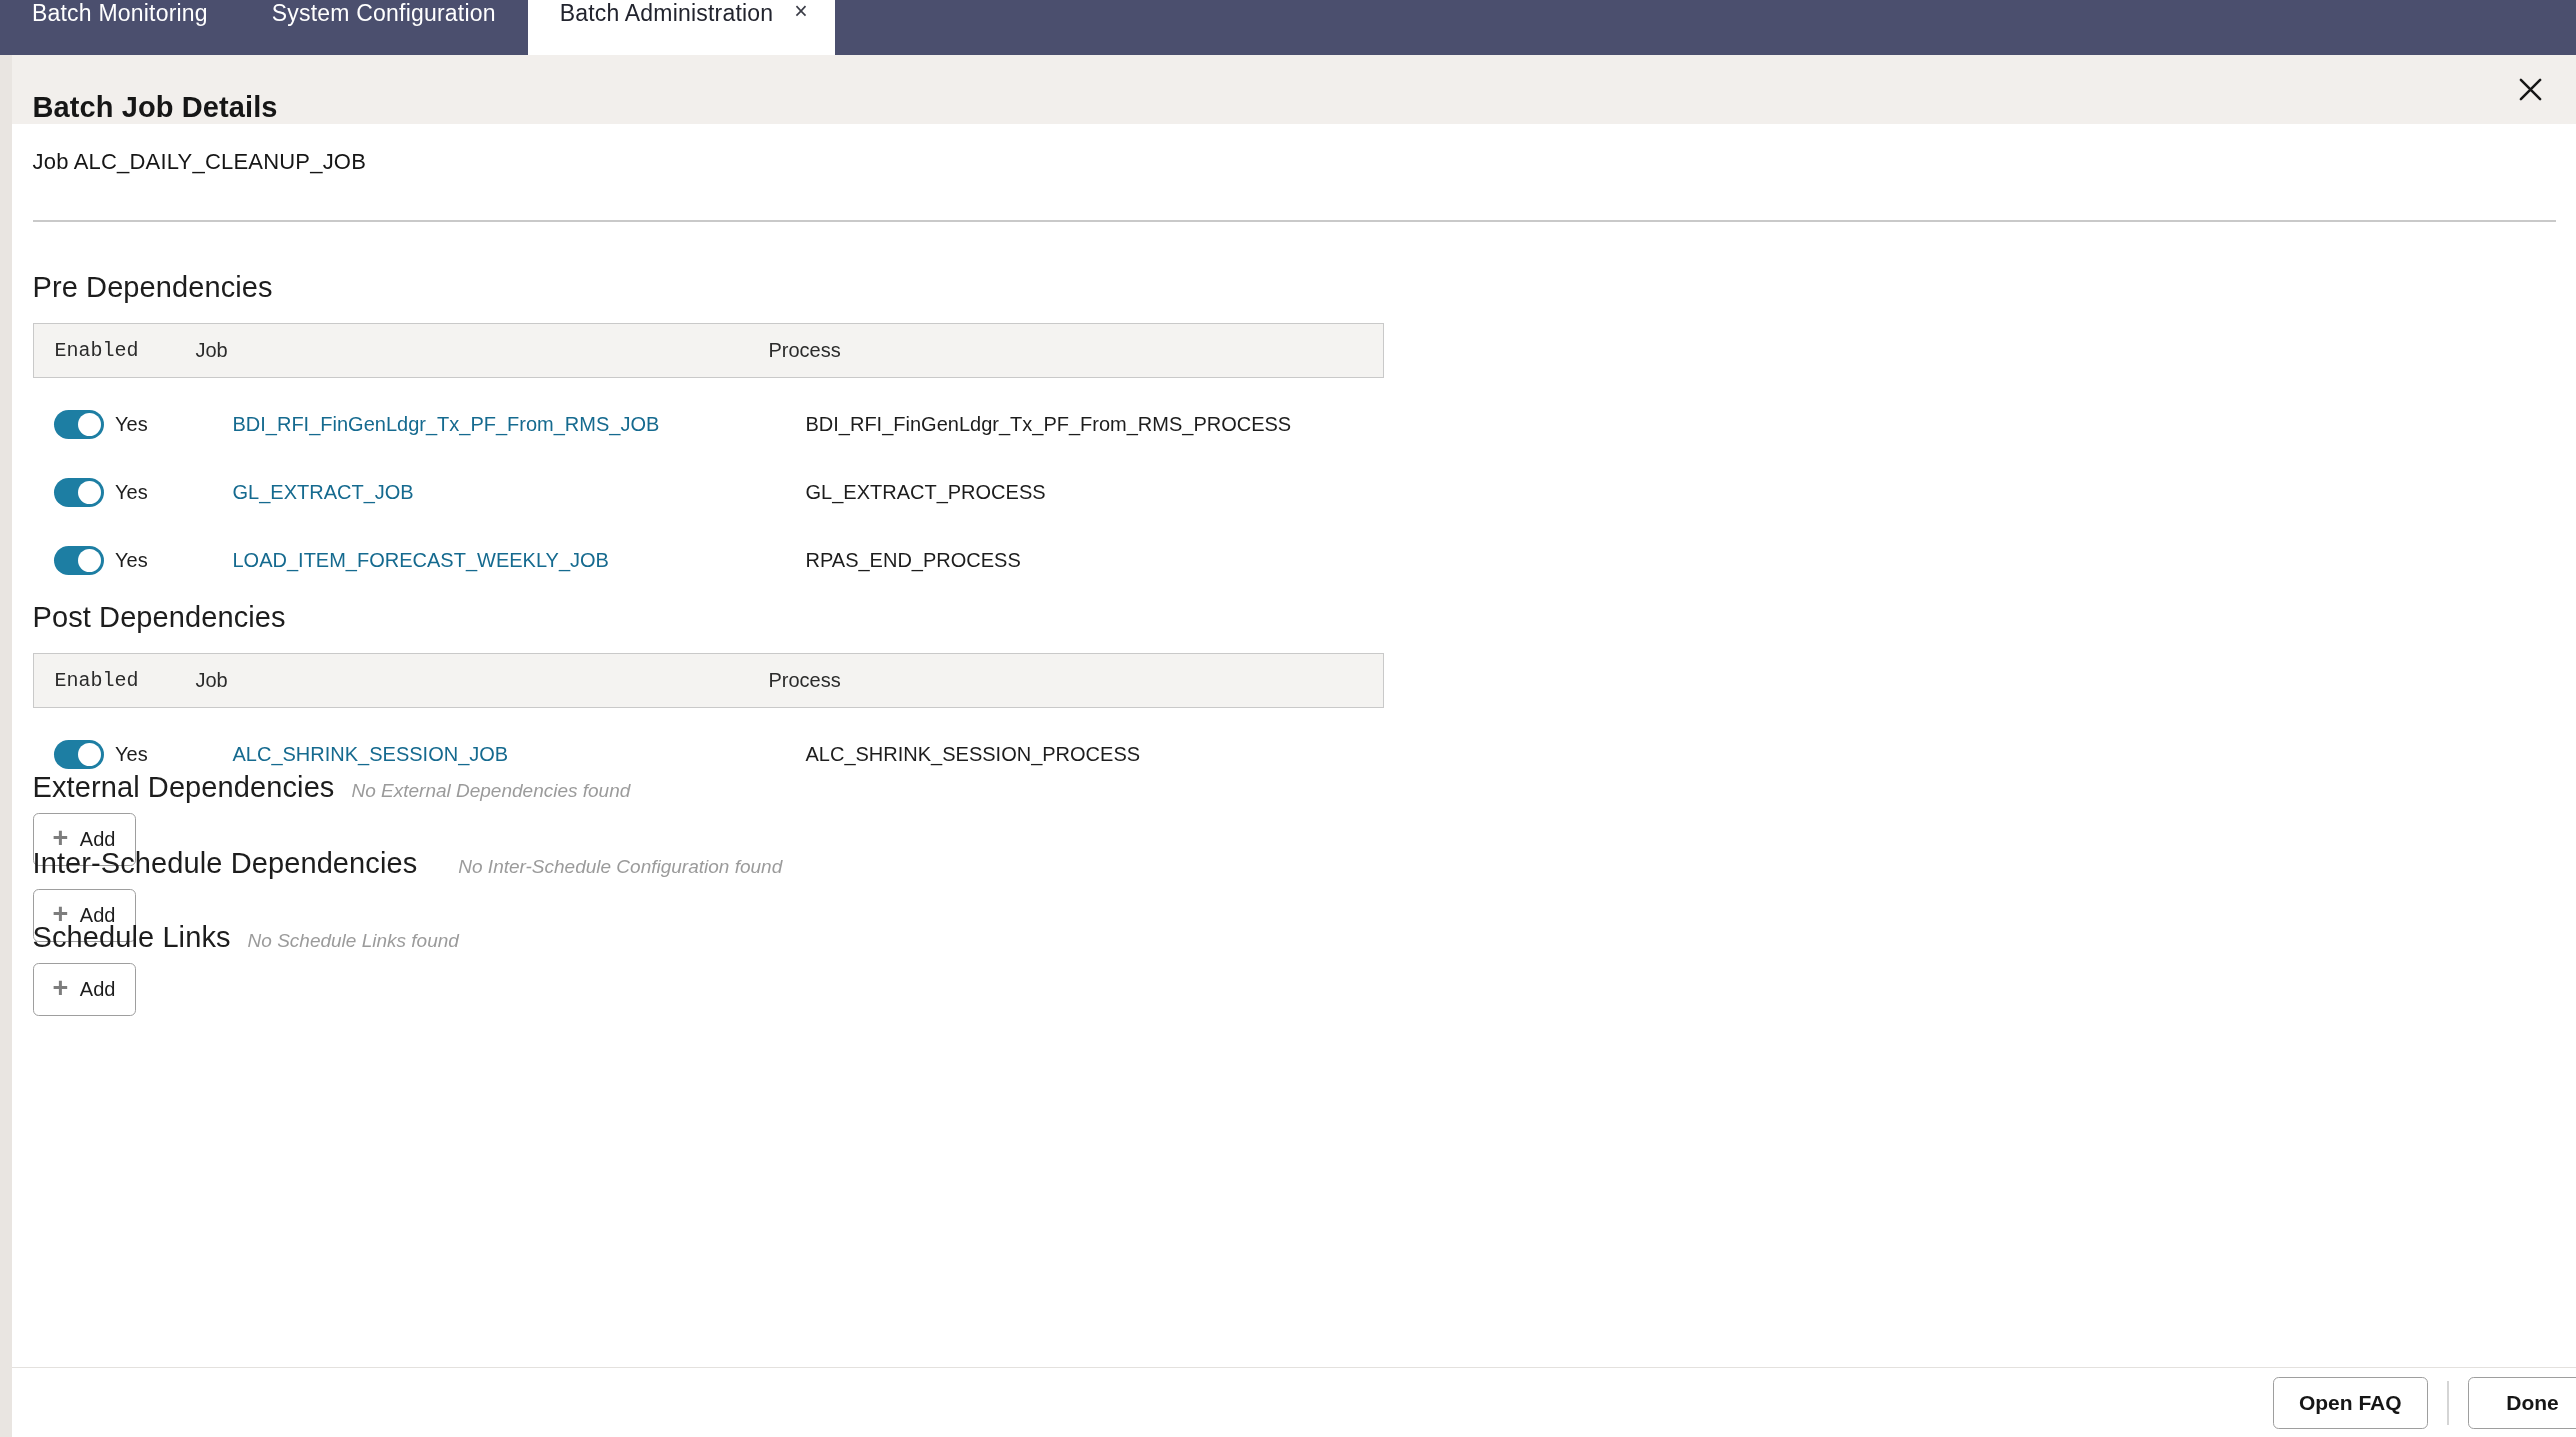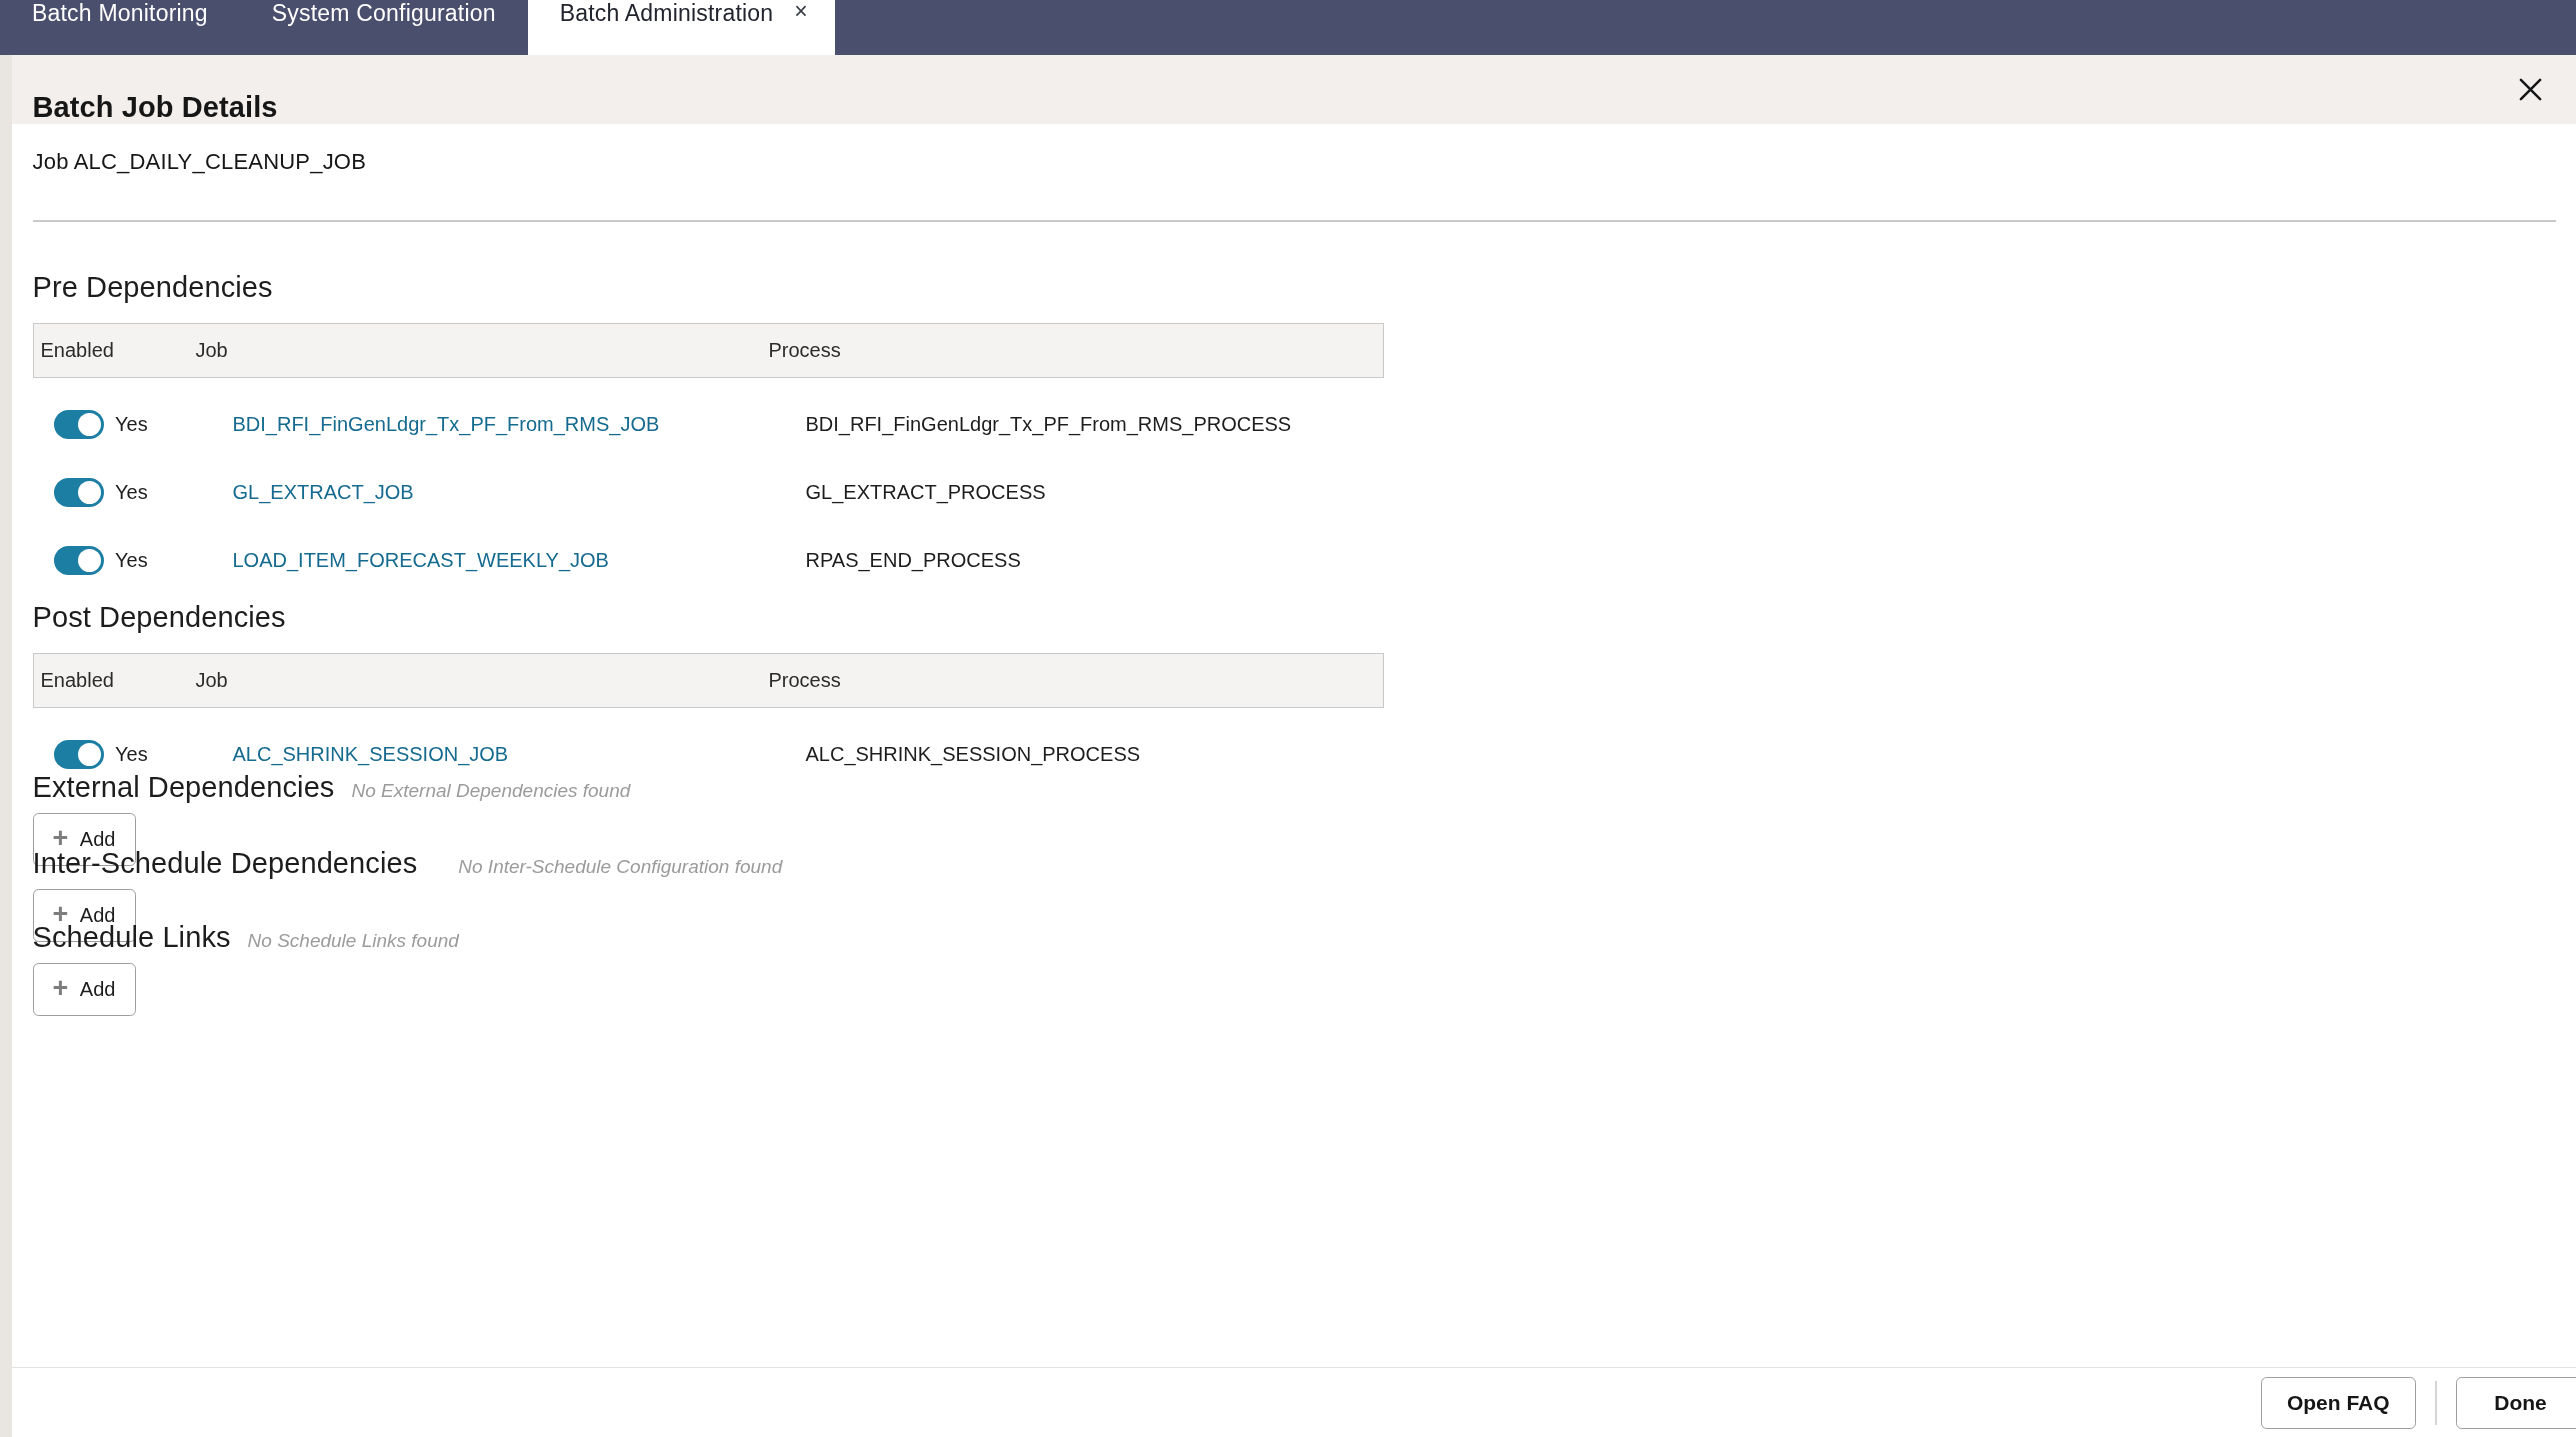--- a/index.html
+++ b/index.html
@@ -141,21 +141,21 @@
     height: 55px;
     background: #f4f3f1;
     border: 1.9px solid #c9c9c9;
     display: flex;
     align-items: center;
   }
   .dep-thead .th {
     font-size: 20px;
     color: #2b2b2b;
   }
-  .th-enabled { width: 162px; padding-left: 7px; }
+  .th-enabled { width: 162px; padding-left: 21px; font-family: Liberation Mono, monospace; }
   .th-job     { width: 573px; }
   .th-process { flex: 1; }
 
   .dep-row {
     height: 68px;
     display: flex;
     align-items: center;
   }
   .cell-enabled {
     width: 162px;
@@ -234,21 +234,21 @@
   .dlg-footer {
     position: absolute;
     top: 1367px; left: 11.5px;
     width: 2565px;
     height: 71px;
     background: #ffffff;
     border-top: 1.9px solid #e4e1de;
     display: flex;
     align-items: center;
     justify-content: flex-end;
-    padding-right: 16px;
+    padding-right: 4px;
   }
   .footer-btn {
     height: 52px;
     min-width: 130px;
     border: 1.9px solid #9e9e9e;
     border-radius: 5.7px;
     background: #ffffff;
     font-size: 21px;
     font-weight: bold;
     color: #161616;

